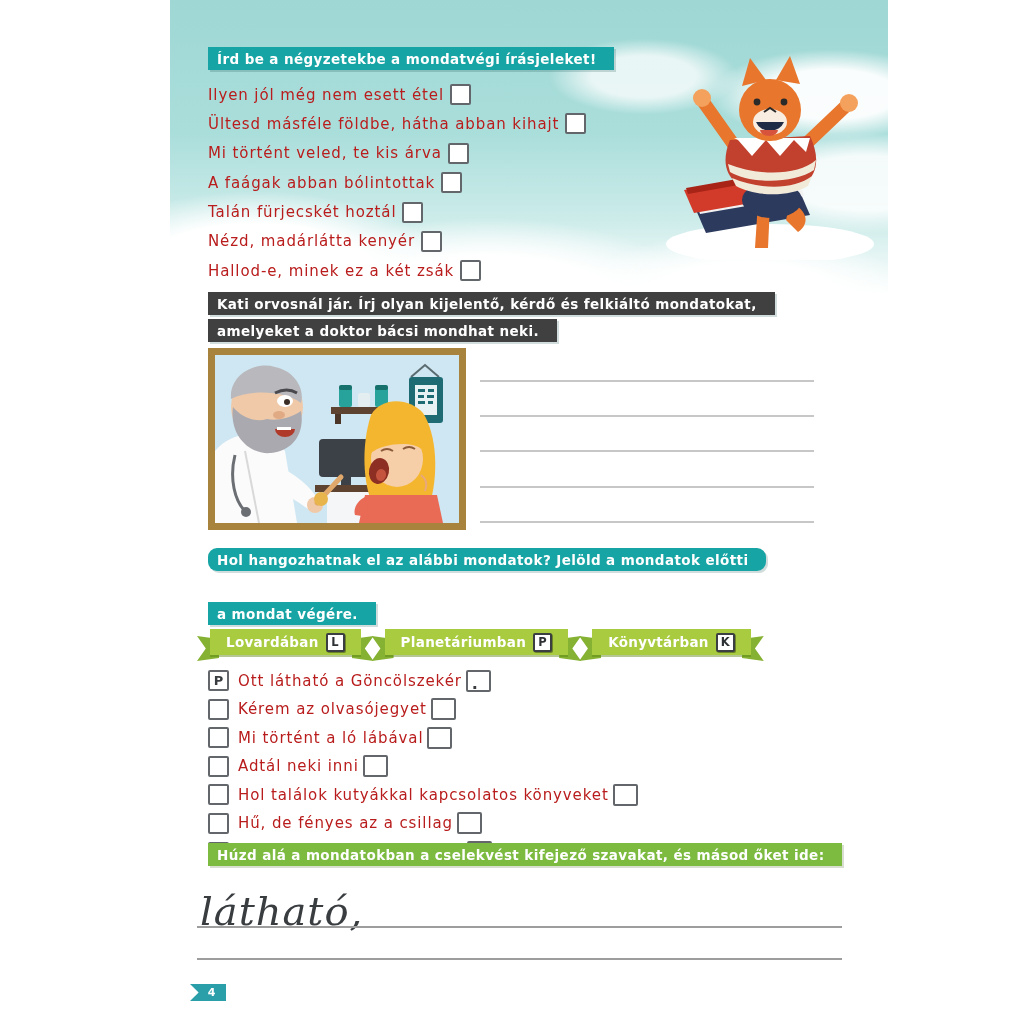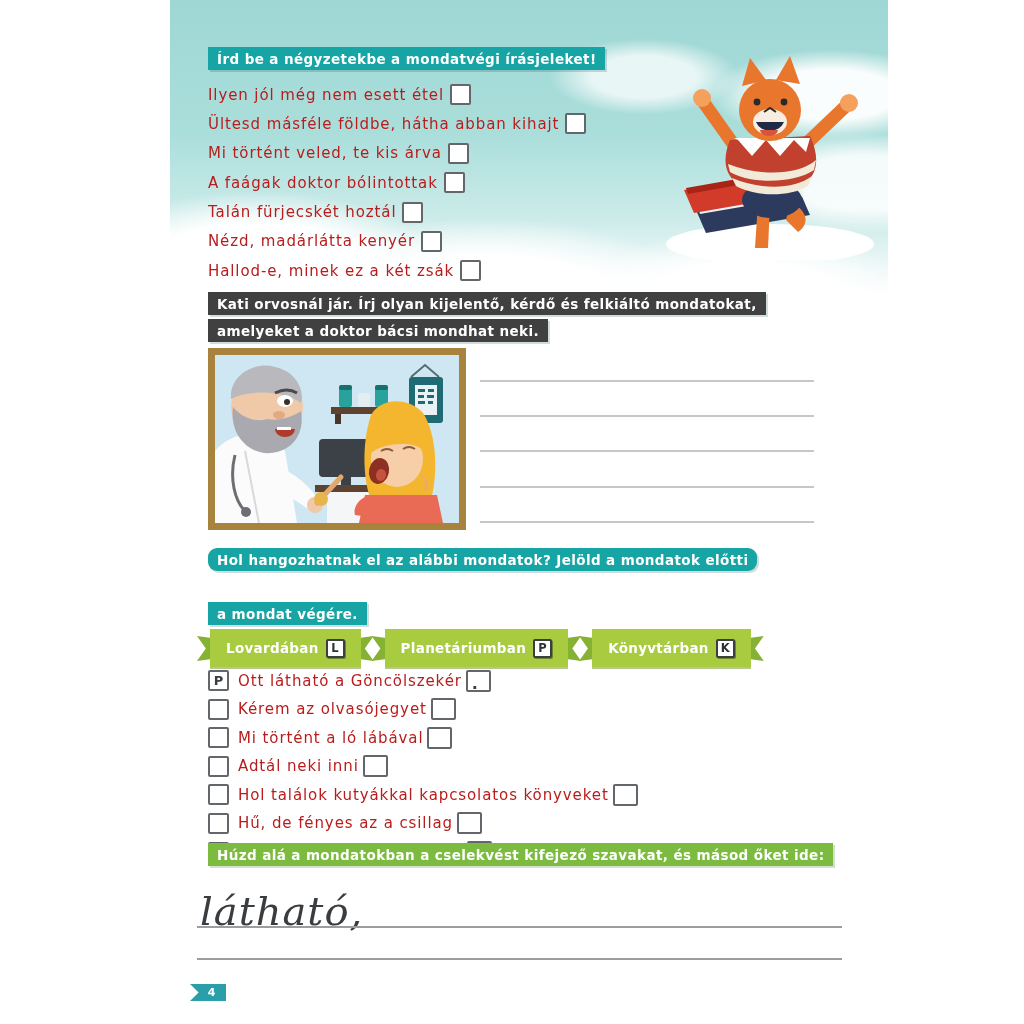--- a/index.html
+++ b/index.html
@@ -9,21 +9,21 @@
   .sky{position:absolute;left:0;top:0;width:100%;height:295px;
     background:
       radial-gradient(ellipse 190px 80px at 12% 92%, #ffffff 60%, rgba(255,255,255,0) 100%),
       radial-gradient(ellipse 230px 95px at 44% 106%, #ffffff 60%, rgba(255,255,255,0) 100%),
       radial-gradient(ellipse 170px 70px at 80% 102%, #ffffff 55%, rgba(255,255,255,0) 100%),
       radial-gradient(ellipse 120px 45px at 92% 32%, rgba(255,255,255,.95) 55%, rgba(255,255,255,0) 100%),
       radial-gradient(ellipse 95px 38px at 66% 26%, rgba(255,255,255,.75) 55%, rgba(255,255,255,0) 100%),
       radial-gradient(ellipse 140px 50px at 97% 62%, rgba(255,255,255,.85) 55%, rgba(255,255,255,0) 100%),
       linear-gradient(180deg,#9ed7d4 0%,#aadedb 45%,#cdecea 75%,#ffffff 100%);}
   .banner{position:absolute;width:max-content;background:#17a4a4;color:#fff;
-    font-weight:bold;font-size:13.5px;letter-spacing:.4px;padding:4px 9px 3px 9px;
+    font-weight:bold;font-size:13.5px;letter-spacing:.4px;padding:4px 18px 3px 9px;
     box-shadow:2px 2px 0 rgba(0,60,60,.18);}
   .banner.dark{background:#404040;}
   .banner.green{background:#7cbb40;box-shadow:2px 2px 0 rgba(40,80,0,.18);}
   .rows{position:absolute;}
   .row{display:flex;align-items:center;height:21px;margin-bottom:8.4px;}
   .rows.ex3 .row{margin-bottom:7.6px;}
   .sent{font-size:15px;color:#b91c1c;letter-spacing:.9px;white-space:nowrap;}
   .cb{width:17px;height:17px;border:2px solid #63676b;border-radius:2px;background:#fff;
       flex:0 0 auto;display:flex;align-items:center;justify-content:center;
       font-size:13px;font-weight:bold;color:#3a3d40;}
@@ -35,21 +35,21 @@
   .wline.darker{background:#9d9d9d;}
   .fig{position:absolute;left:38px;top:348px;width:258px;height:182px;
       border:7px solid #a7833e;box-sizing:border-box;background:#cfe7f2;
       box-shadow:0 0 0 1px #8a6c30 inset;}
   .ribbons{position:absolute;left:40px;top:629px;display:flex;gap:24px;}
   .ribbon{position:relative;height:26px;}
   .ribbon .tailL,.ribbon .tailR{position:absolute;top:7px;width:22px;height:25px;background:#86b233;}
   .ribbon .tailL{left:-13px;clip-path:polygon(0 0,100% 12%,100% 88%,0 100%,40% 50%);}
   .ribbon .tailR{right:-13px;clip-path:polygon(100% 0,0 12%,0 88%,100% 100%,60% 50%);}
   .ribbon .body{position:relative;height:22px;background:#a8cb3f;display:flex;
-      align-items:center;justify-content:center;padding:8px 16px;
+      align-items:center;justify-content:center;padding:2px 16px;
       color:#fff;font-weight:bold;font-size:13.5px;letter-spacing:.3px;
       box-shadow:0 2px 0 rgba(90,130,20,.45);}
   .letterbox{width:15px;height:15px;background:#fff;border:2px solid #3c3f42;border-radius:2px;
       margin-left:7px;display:flex;align-items:center;justify-content:center;
       color:#2e3134;font-size:11.5px;font-weight:bold;box-shadow:1px 1px 0 rgba(0,0,0,.35);}
   .answer-word{position:absolute;left:30px;top:888px;font-family:"DejaVu Serif","Liberation Serif",serif;
       font-style:italic;font-size:40px;color:#3a3d40;letter-spacing:1px;}
   .pagetab{position:absolute;left:20px;top:984px;width:36px;height:17px;background:#2b9fa9;
       clip-path:polygon(0 0,100% 0,100% 100%,0 100%,24% 50%);
       display:flex;align-items:center;justify-content:center;padding-left:7px;box-sizing:border-box;
@@ -110,21 +110,21 @@
     </div>
     <div class="row">
       <span class="sent">Ültesd másféle földbe, hátha abban kihajt</span>
       <span class="cb after"></span>
     </div>
     <div class="row">
       <span class="sent">Mi történt veled, te kis árva</span>
       <span class="cb after"></span>
     </div>
     <div class="row">
-      <span class="sent">A faágak doktor bólintottak</span>
+      <span class="sent">A faágak abban bólintottak</span>
       <span class="cb after"></span>
     </div>
     <div class="row">
       <span class="sent">Talán fürjecskét hoztál</span>
       <span class="cb after"></span>
     </div>
     <div class="row">
       <span class="sent">Nézd, madárlátta kenyér</span>
       <span class="cb after"></span>
     </div>

